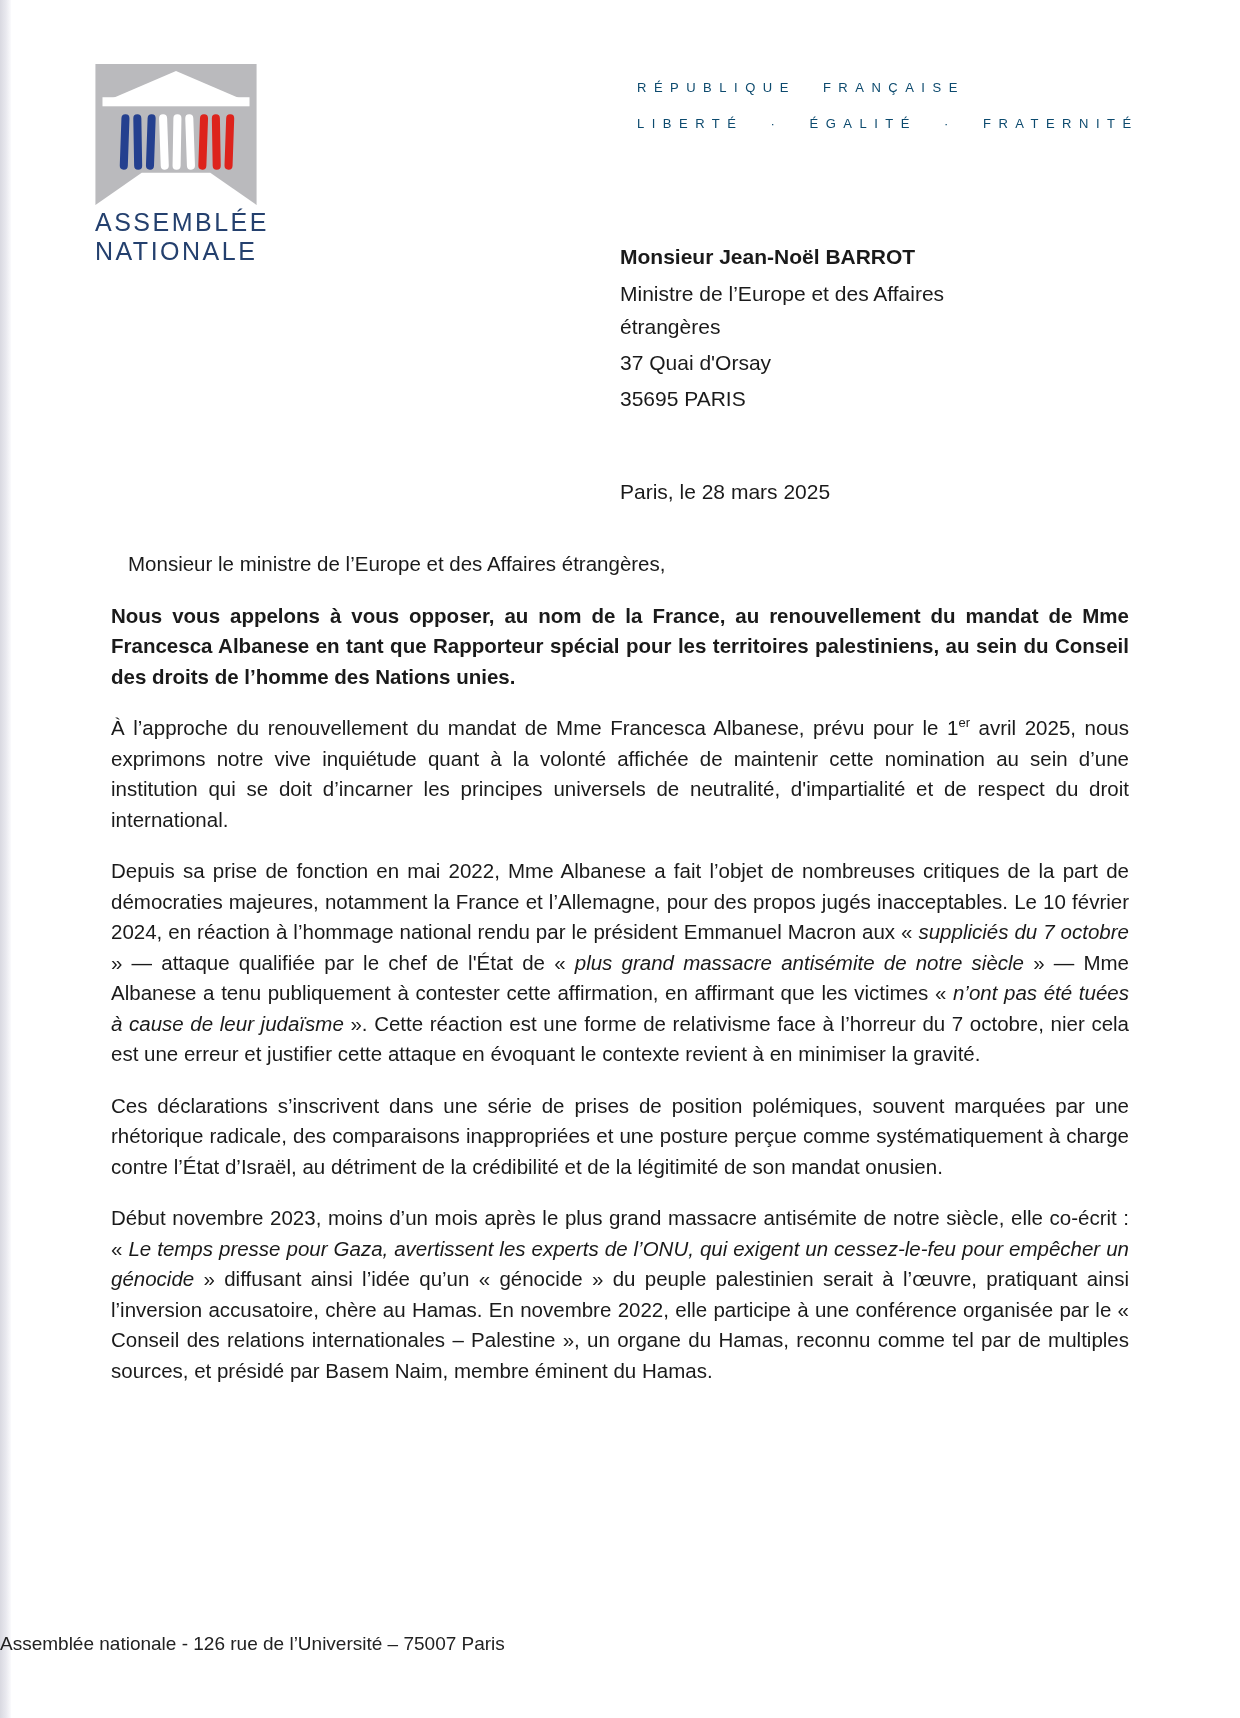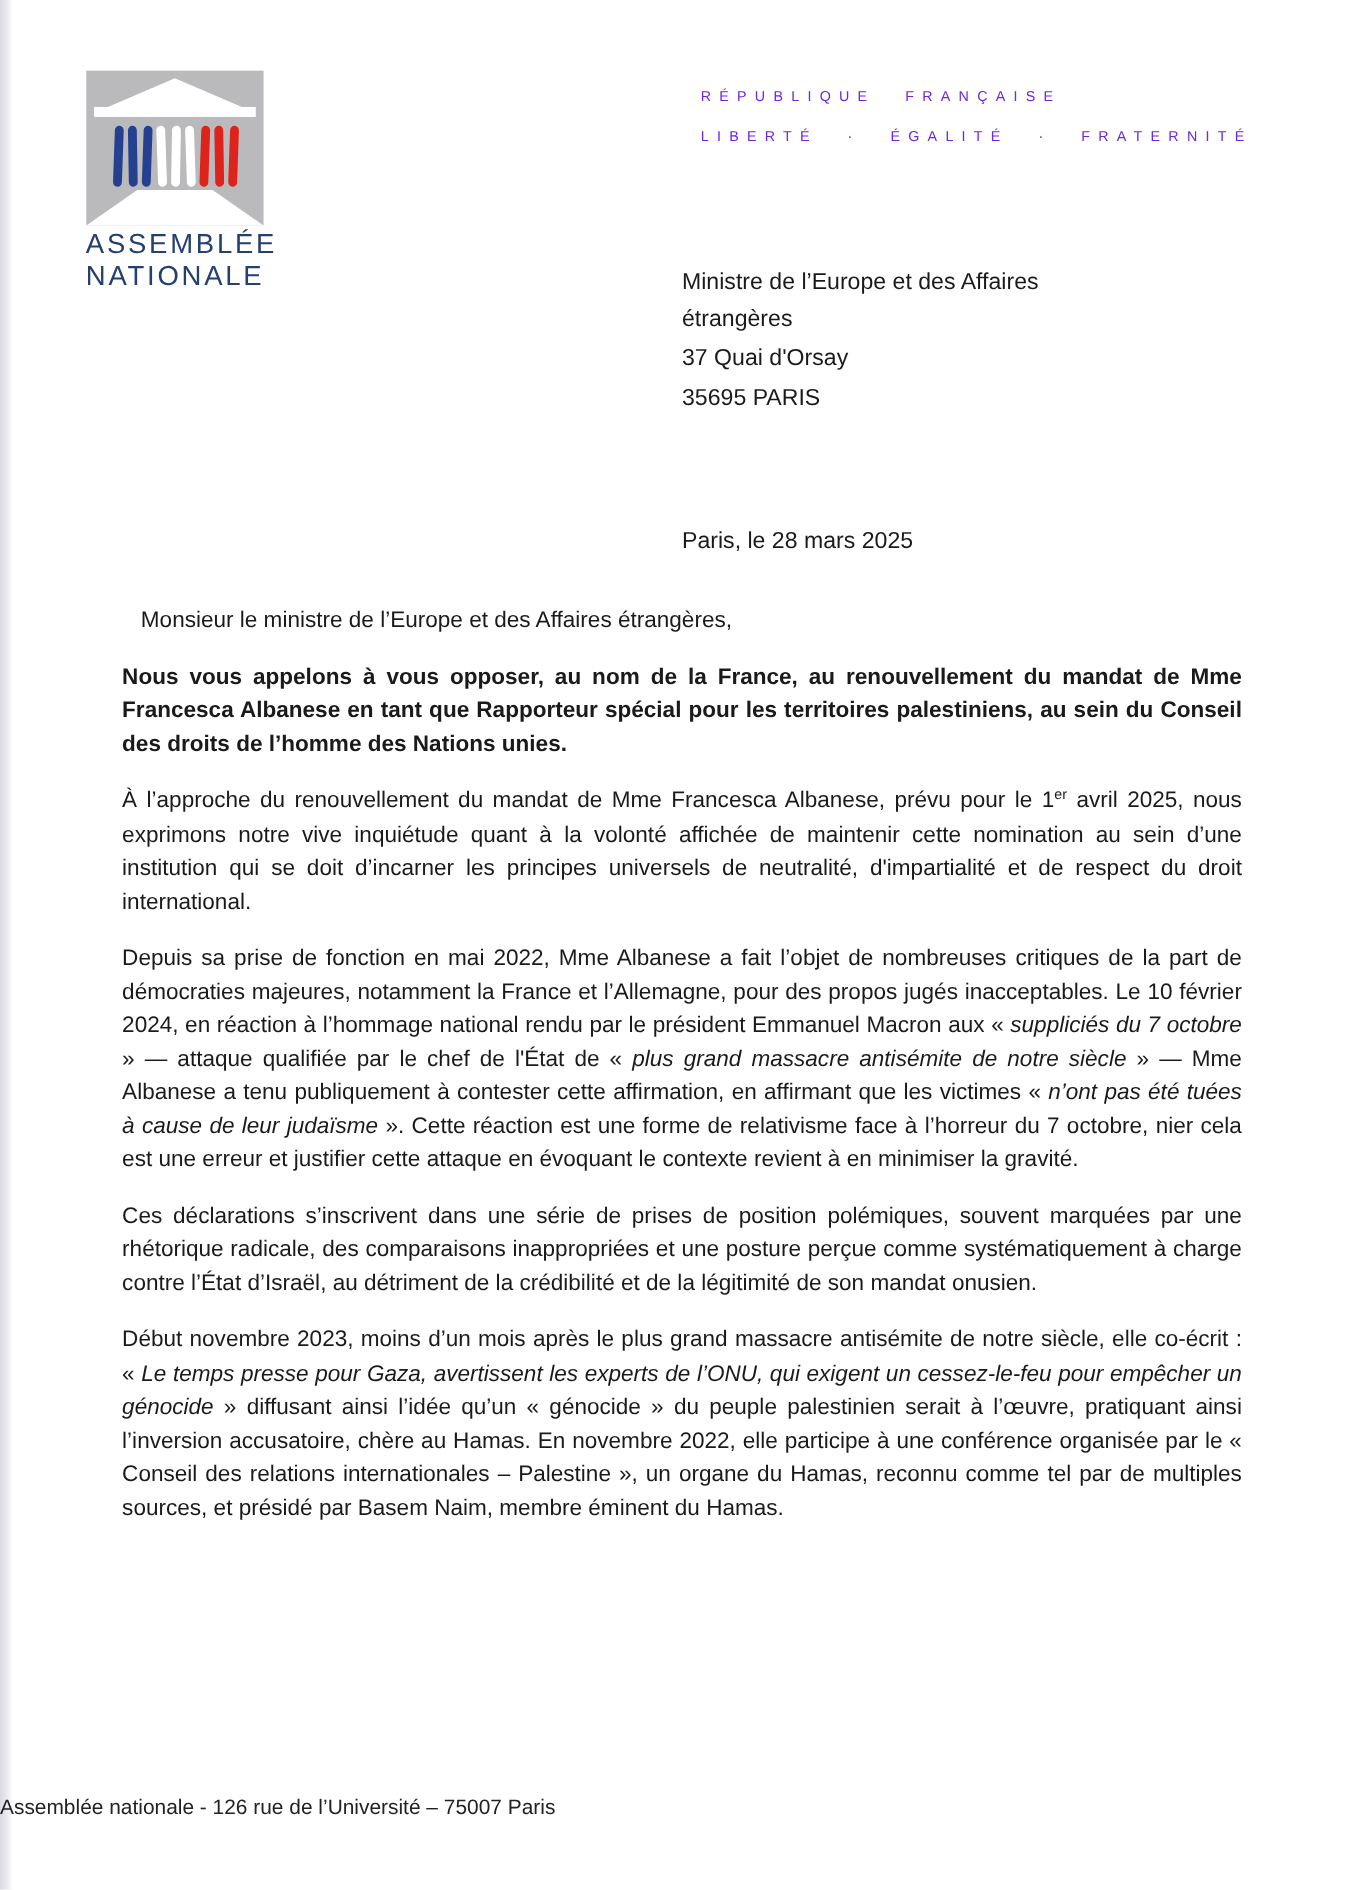--- a/index.html
+++ b/index.html
@@ -5,25 +5,25 @@
   html,body{margin:0;padding:0;background:#ffffff;}
   .page{
     position:relative;width:1240px;height:1718px;background:#ffffff;
     font-family:"Liberation Sans",sans-serif;color:#1a1a1a;overflow:hidden;
   }
   .edge-strip{
     position:absolute;left:0;top:0;width:11px;height:100%;
     background:linear-gradient(90deg,#d9d9e1 0%,#e9e9ef 55%,#fbfbfd 100%);
   }
   
-  .logo{position:absolute;left:78px;top:64px;width:185px;}
+  .logo{position:absolute;left:95px;top:64px;width:185px;}
   .logo svg{display:block;}
   .logo-text{margin-top:3px;color:#24406e;font-size:25px;letter-spacing:2.5px;line-height:29px;font-weight:400;}
   
-  .rf-header{position:absolute;left:637px;top:80px;color:#6d28d9;font-size:13px;
+  .rf-header{position:absolute;left:637px;top:80px;color:#0c4a6e;font-size:13px;
     letter-spacing:7.5px;word-spacing:16px;font-weight:400;}
   .rf-header .line{margin-bottom:21px;white-space:nowrap;}
   
   .recipient{position:absolute;left:620px;top:240px;width:352px;font-size:21px;line-height:33px;}
   .recipient .name{font-weight:bold;margin-bottom:4px;}
   .recipient .entry{margin-bottom:3px;}
   
   .dateline{position:absolute;left:620px;top:480px;font-size:21px;}
   
   .body-text{position:absolute;left:111px;top:549px;width:1018px;font-size:20.5px;line-height:30.5px;}
@@ -67,20 +67,21 @@
       <div>NATIONALE</div>
     </div>
   </div>
 
   <div class="rf-header">
     <div class="line">RÉPUBLIQUE FRANÇAISE</div>
     <div class="line">LIBERTÉ · ÉGALITÉ · FRATERNITÉ</div>
   </div>
 
   <div class="recipient">
+    <div class="name">Monsieur Jean-Noël BARROT</div>
     <div class="entry">Ministre de l’Europe et des Affaires étrangères</div>
     <div class="entry">37 Quai d'Orsay</div>
     <div class="entry">35695 PARIS</div>
   </div>
 
   <div class="dateline">Paris, le 28 mars 2025</div>
 
   <div class="body-text">
     <div class="salutation">Monsieur le ministre de l’Europe et des Affaires étrangères,</div>
     <div>

